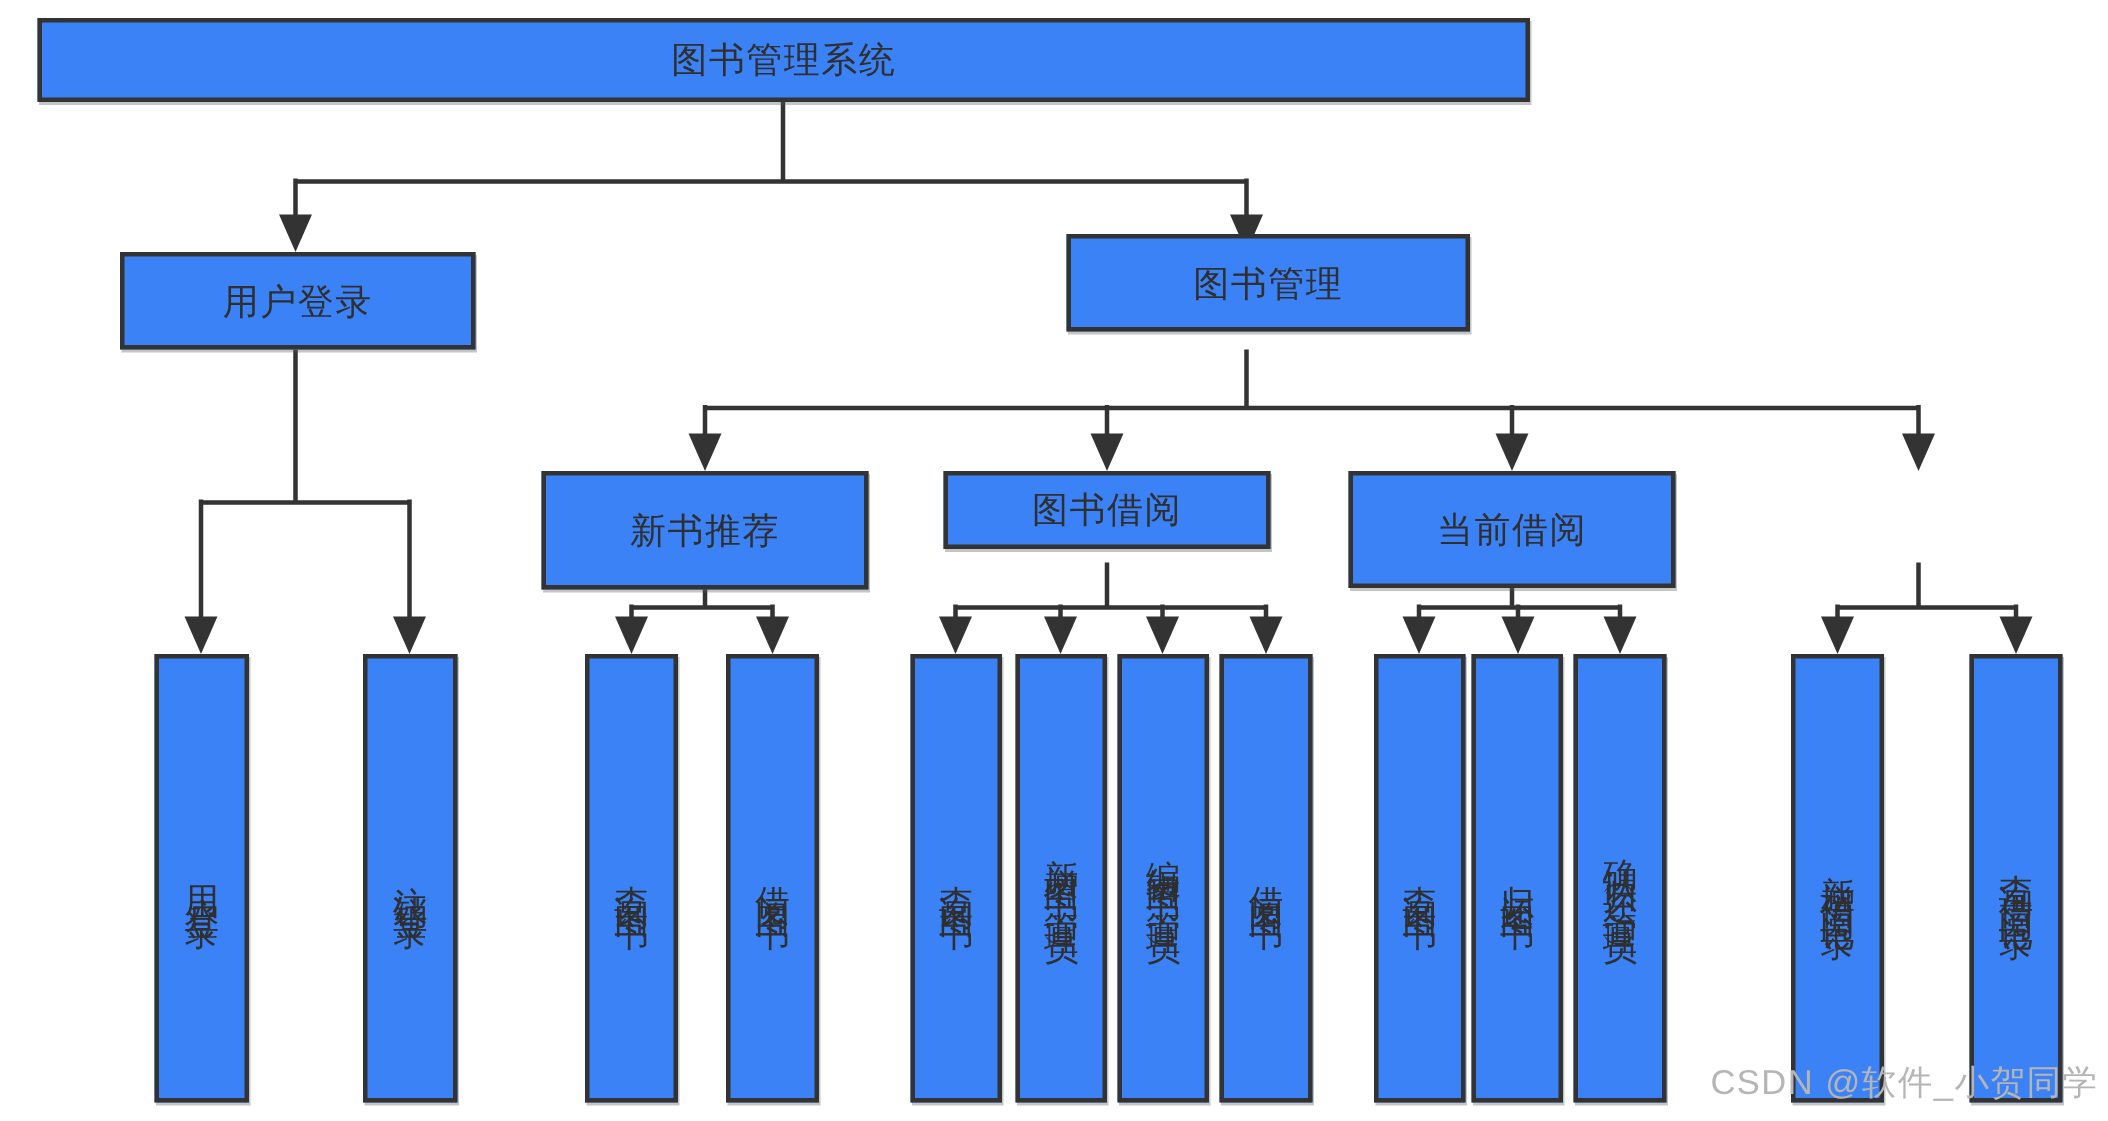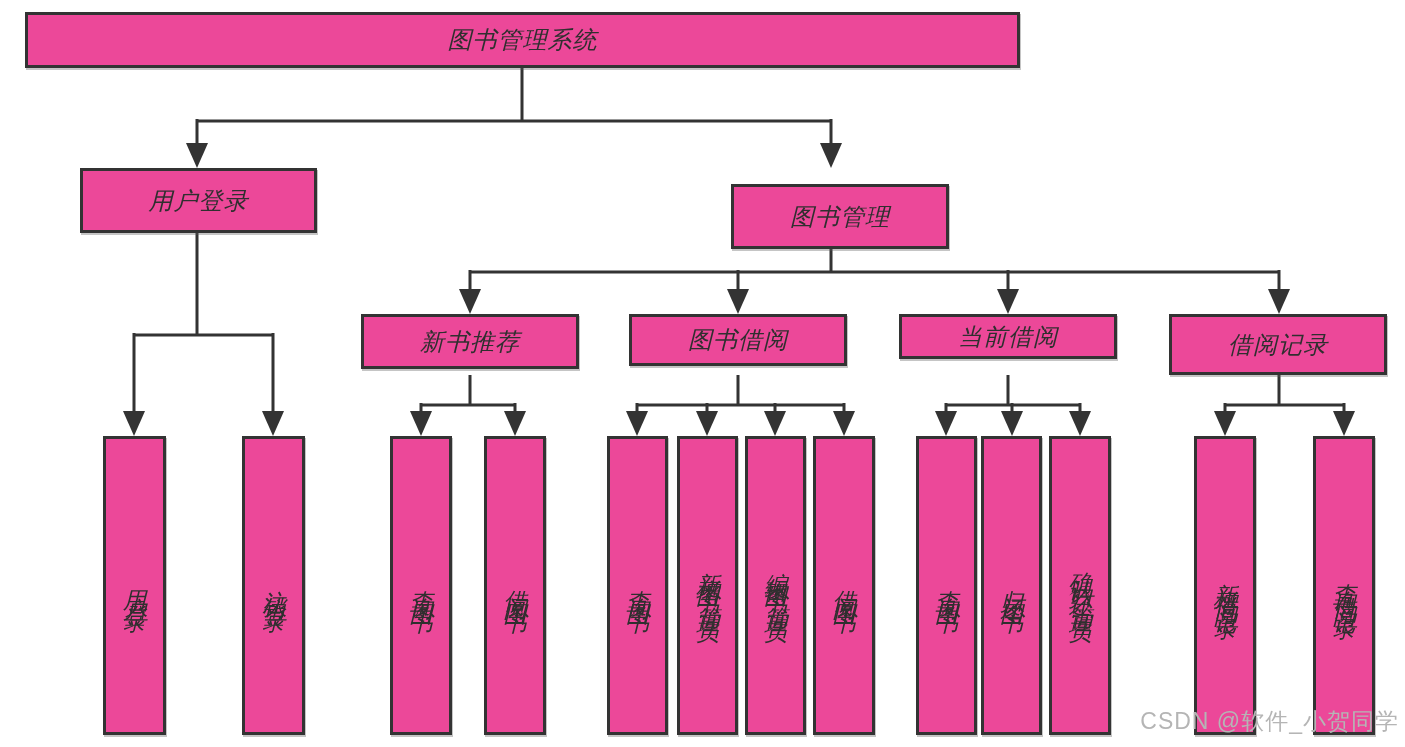--- a/index.html
+++ b/index.html
@@ -17,26 +17,25 @@
     background:var(--bg);
     overflow:hidden;
   }
   .connectors{
     position:absolute;left:0;top:0;width:1405px;height:747px;
     z-index:1;
   }
   .node{
     position:absolute;
     border:3px solid var(--line);
-    background:#ec4899;
+    background:#3b82f6;
     display:flex;align-items:center;justify-content:center;
     color:var(--text);
     z-index:2;
     box-shadow:1px 2px 0 rgba(90,90,90,0.35);
-    font-style:italic;
   }
   .node.h{
     font-size:24px;
     letter-spacing:1px;
     white-space:nowrap;
   }
   .node.v{
     font-size:23px;
   }
   .node.v .vtext{
@@ -100,26 +99,25 @@
         <path d="M1001,411 h22 l-11,25 z"></path>
       <path d="M1069,411 h22 l-11,25 z"></path>
       <path d="M1214,411 h22 l-11,25 z"></path>
         <path d="M1333,411 h22 l-11,25 z"></path>
     </g>
   </svg>
 
   <div class="node h" style="left:25px;top:12px;width:995px;height:56px;">图书管理系统</div>
 
   <div class="node h" style="left:80px;top:168px;width:237px;height:65px;">用户登录</div>
-  <div class="node h" style="left:711px;top:184px;width:218px;height:65px;margin-left:20px;">图书管理</div>
+  <div class="node h" style="left:711px;top:156px;width:269px;height:65px;">图书管理</div>
 
-  <div class="node h" style="left:361px;top:314px;width:218px;height:55px;">新书推荐</div>
+  <div class="node h" style="left:361px;top:314px;width:218px;height:79px;">新书推荐</div>
   <div class="node h" style="left:629px;top:314px;width:218px;height:52px;">图书借阅</div>
-  <div class="node h" style="left:899px;top:314px;width:218px;height:45px;">当前借阅</div>
-  <div class="node h" style="left:1169px;top:314px;width:218px;height:61px;">借阅记录</div>
+  <div class="node h" style="left:899px;top:314px;width:218px;height:78px;">当前借阅</div>
 
   <div class="node v" style="left:103px;top:436px;width:63px;height:299px;">
     <span class="vtext">用户登录</span>
   </div>
   <div class="node v" style="left:242px;top:436px;width:63px;height:299px;">
     <span class="vtext">注销登录</span>
   </div>
 
   <div class="node v" style="left:390px;top:436px;width:62px;height:299px;">
     <span class="vtext">查询图书</span>

